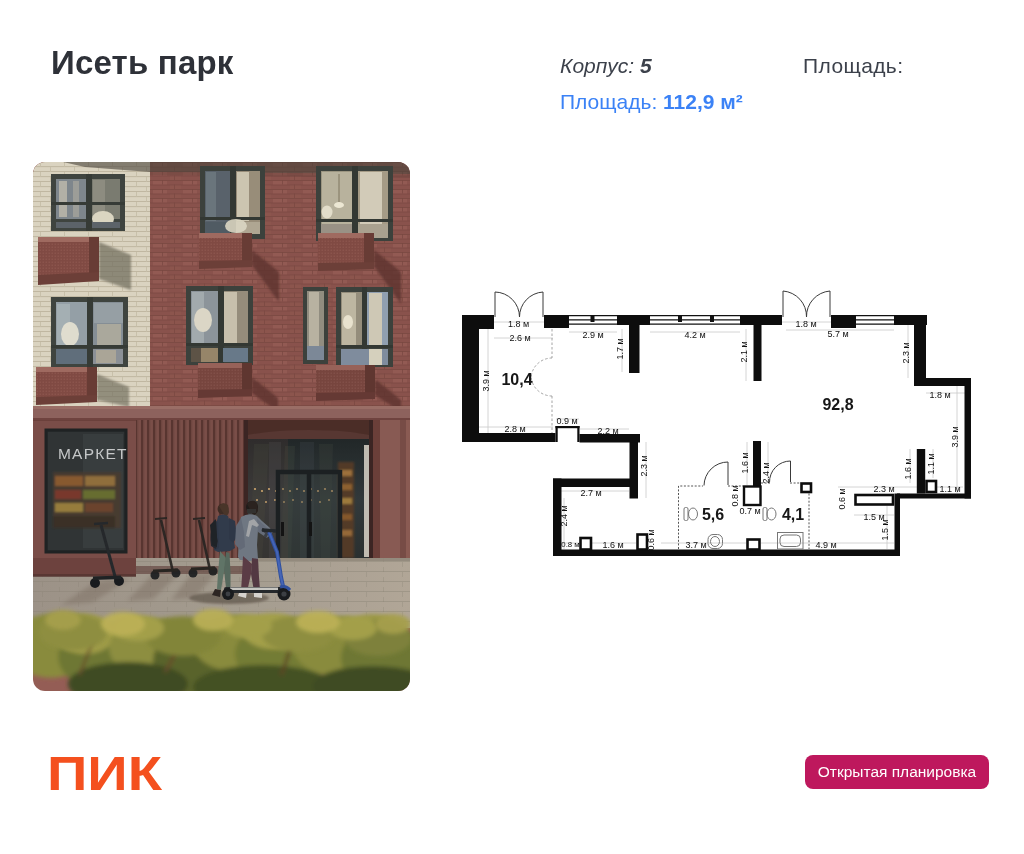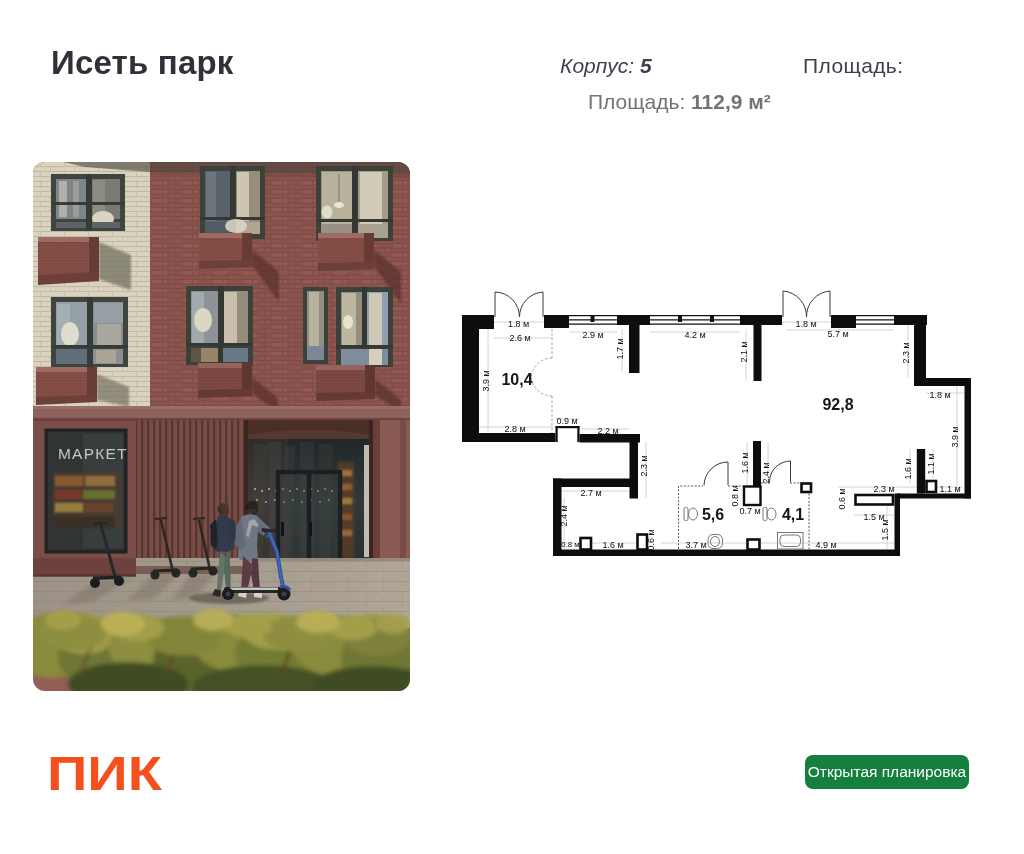--- a/index.html
+++ b/index.html
@@ -9,21 +9,21 @@
 </head>
 <body>
 <div style="position:relative;width:1024px;height:854px;background:#fff;">
 
   <div class="abs" style="left:51px;top:44px;font-size:33px;font-weight:800;color:#2e3138;letter-spacing:0.2px;">Исеть парк</div>
 
   <div class="abs" style="left:560px;top:54px;font-size:21px;color:#3c414b;font-style:italic;"><span style="font-weight:500;">Корпус:</span> <span style="font-weight:700;">5</span></div>
 
   <div class="abs" style="left:803px;top:54px;font-size:21px;font-weight:500;color:#3c414b;letter-spacing:0.4px;">Площадь:</div>
 
-  <div class="abs" style="left:560px;top:90px;font-size:21px;color:#737373;margin-left:28px;"><span style="font-weight:500;">Площадь:</span> <span style="font-weight:700;">112,9 м²</span></div>
+  <div class="abs" style="left:560px;top:90px;font-size:21px;color:#3b82f6;"><span style="font-weight:500;">Площадь:</span> <span style="font-weight:700;">112,9 м²</span></div>
 
   <div class="abs" style="left:33px;top:162px;width:377px;height:529px;border-radius:12px;overflow:hidden;background:#9b5b52;filter:saturate(0.88) contrast(0.98);">
     <svg width="377" height="529" viewBox="0 0 377 529">
       <defs>
         <pattern id="crm" width="24" height="10" patternUnits="userSpaceOnUse">
           <rect width="24" height="10" fill="#ddd5bf"></rect>
           <rect y="4.2" width="24" height="0.9" fill="#c0b59b"></rect>
           <rect y="9.1" width="24" height="0.9" fill="#c0b59b"></rect>
           <rect x="7" y="0" width="0.9" height="5" fill="#c9bfa6"></rect>
           <rect x="17" y="5" width="0.9" height="5" fill="#c9bfa6"></rect>
@@ -671,15 +671,15 @@
         <text x="845" y="499" transform="rotate(-90 845 499)">0.6 м</text>
         <text x="888" y="530" transform="rotate(-90 888 530)">1.5 м</text>
         <text x="911" y="469" transform="rotate(-90 911 469)">1.6 м</text>
         <text x="934" y="464" transform="rotate(-90 934 464)">1.1 м</text>
       </g>
     </svg>
   </div>
 
   <div class="abs" style="left:47px;top:746px;font-size:48px;font-weight:800;color:#f4501e;letter-spacing:0px;transform:scaleX(1.17);transform-origin:left center;">ПИК</div>
 
-  <div class="abs" style="left:805px;top:755px;width:164px;height:34px;background:#15803d;border-radius:8px;color:#fff;font-size:15.5px;font-weight:500;display:flex;align-items:center;justify-content:center;">Открытая планировка</div>
+  <div class="abs" style="left:805px;top:755px;width:184px;height:34px;background:#be185d;border-radius:8px;color:#fff;font-size:15.5px;font-weight:500;display:flex;align-items:center;justify-content:center;">Открытая планировка</div>
 
 </div>
 
 </body></html>

